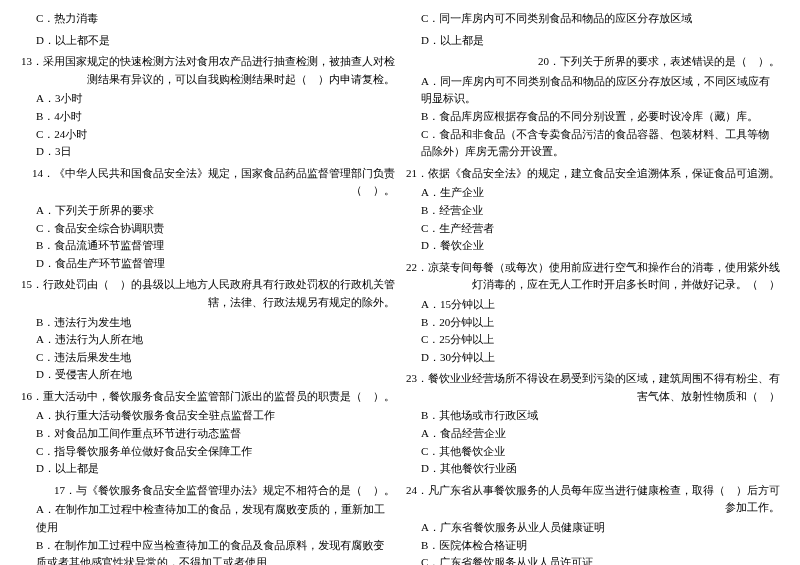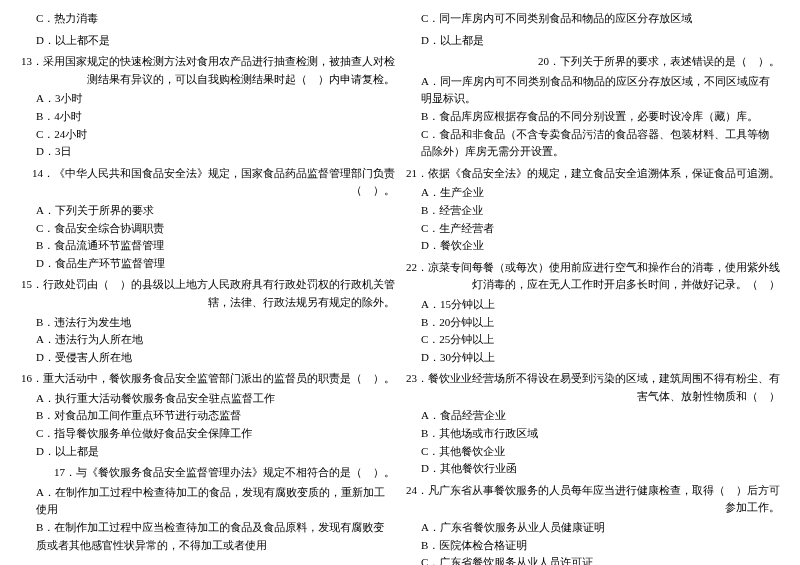--- a/index.html
+++ b/index.html
@@ -68,20 +68,21 @@
         <span class="option">A．下列关于所界的要求</span>
         <span class="option">C．食品安全综合协调职责</span>
         <span class="option">B．食品流通环节监督管理</span>
         <span class="option">D．食品生产环节监督管理</span>
       </div>
 
       <div class="question-block">
         <div class="question-text">15．行政处罚由（　）的县级以上地方人民政府具有行政处罚权的行政机关管辖，法律、行政法规另有规定的除外。</div>
         <span class="option">B．违法行为发生地</span>
         <span class="option">A．违法行为人所在地</span>
+        <span class="option">C．违法后果发生地</span>
         <span class="option">D．受侵害人所在地</span>
       </div>
 
       <div class="question-block">
         <div class="question-text">16．重大活动中，餐饮服务食品安全监管部门派出的监督员的职责是（　）。</div>
         <span class="option">A．执行重大活动餐饮服务食品安全驻点监督工作</span>
         <span class="option">B．对食品加工间作重点环节进行动态监督</span>
         <span class="option">C．指导餐饮服务单位做好食品安全保障工作</span>
         <span class="option">D．以上都是</span>
       </div>
@@ -122,22 +123,22 @@
       <div class="question-block">
         <div class="question-text">22．凉菜专间每餐（或每次）使用前应进行空气和操作台的消毒，使用紫外线灯消毒的，应在无人工作时开启多长时间，并做好记录。（　）</div>
         <span class="option">A．15分钟以上</span>
         <span class="option">B．20分钟以上</span>
         <span class="option">C．25分钟以上</span>
         <span class="option">D．30分钟以上</span>
       </div>
 
       <div class="question-block">
         <div class="question-text">23．餐饮业业经营场所不得设在易受到污染的区域，建筑周围不得有粉尘、有害气体、放射性物质和（　）</div>
+        <span class="option">B．其他场或市行政区域</span>
         <span class="option">A．食品经营企业</span>
-        <span class="option">B．其他场或市行政区域</span>
         <span class="option">C．其他餐饮企业</span>
         <span class="option">D．其他餐饮行业函</span>
       </div>
 
       <div class="question-block">
         <div class="question-text">24．凡广东省从事餐饮服务的人员每年应当进行健康检查，取得（　）后方可参加工作。</div>
         <span class="option">A．广东省餐饮服务从业人员健康证明</span>
         <span class="option">B．医院体检合格证明</span>
         <span class="option">C．广东省餐饮服务从业人员许可证</span>
 

